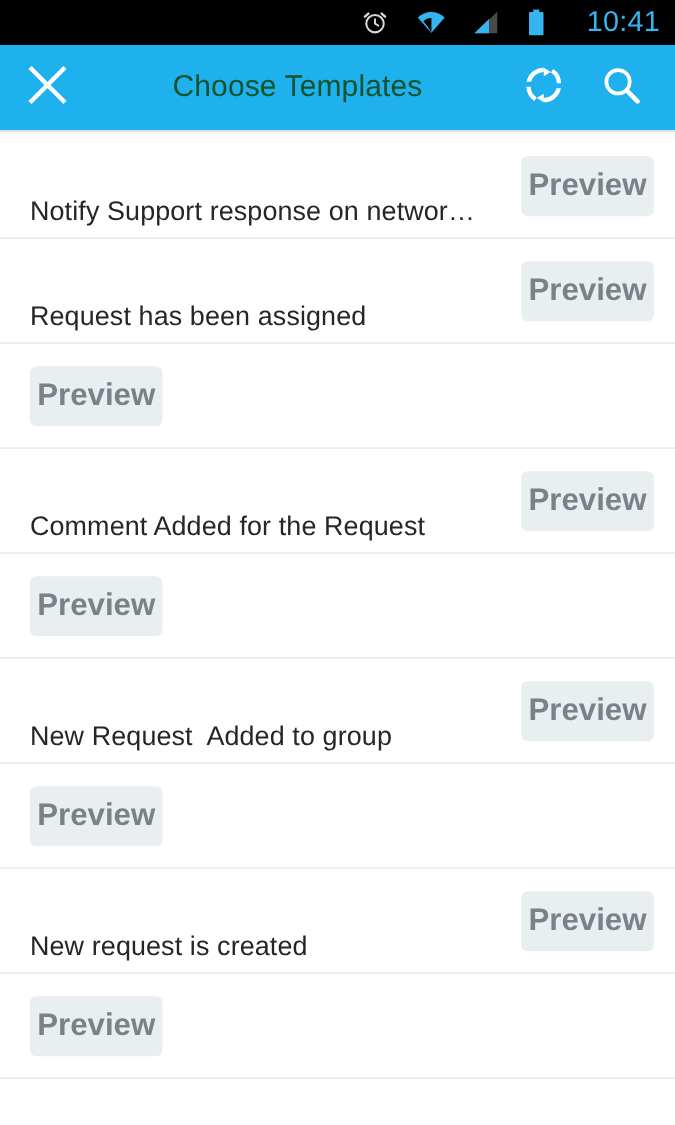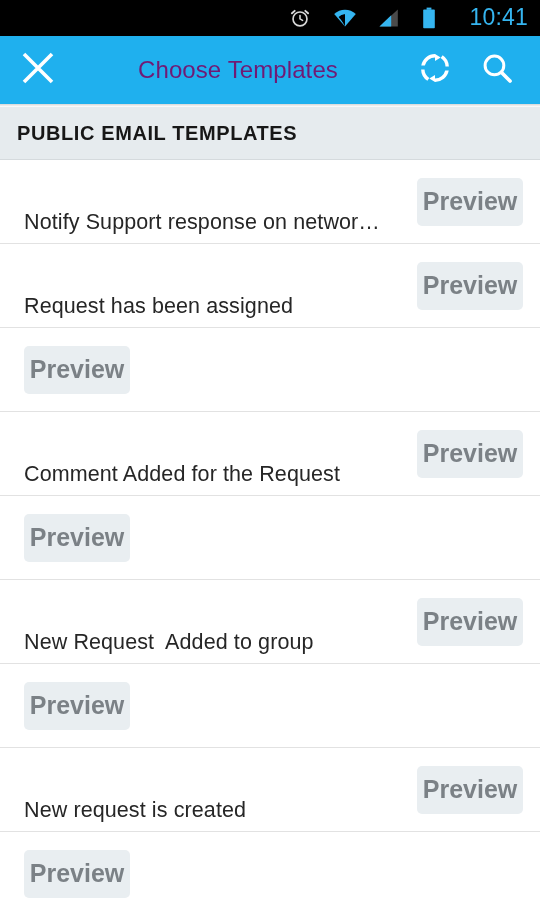--- a/index.html
+++ b/index.html
@@ -66,21 +66,21 @@
   .tb-close {
     width: 76px;
     height: 68px;
     display: flex;
     align-items: center;
     justify-content: center;
     cursor: pointer;
   }
   .tb-title {
     flex: 1;
-    color: #701a75;
+    color: #14532d;
     font-size: 24px;
     font-weight: 400;
     letter-spacing: 0.1px;
     text-align: left;
     padding-left: 62px;
     white-space: nowrap;
     overflow: hidden;
   }
   .tb-actions {
     display: flex;
@@ -239,23 +239,20 @@
           <svg width="34" height="34" viewBox="0 0 24 24">
             <circle cx="10.2" cy="10.2" r="6.6" fill="none" stroke="#ffffff" stroke-width="2.1"></circle>
             <path d="M15.2 15.2 L21.2 21.2" stroke="#ffffff" stroke-width="2.6" stroke-linecap="round"></path>
           </svg>
         </span>
       </div>
     </div>
   </div>
   <div class="tb-shadow"></div>
 
-  <div class="section-header">
-    <span class="section-header-label">PUBLIC EMAIL TEMPLATES</span>
-  </div>
 
   <div class="list" id="template-list">
       <div class="row">
         <div class="row-title">Notify Support response on networ…</div>
         <button class="preview-btn">Preview</button>
       </div>
       <div class="row">
         <div class="row-title">Request has been assigned</div>
         <button class="preview-btn">Preview</button>
       </div>

